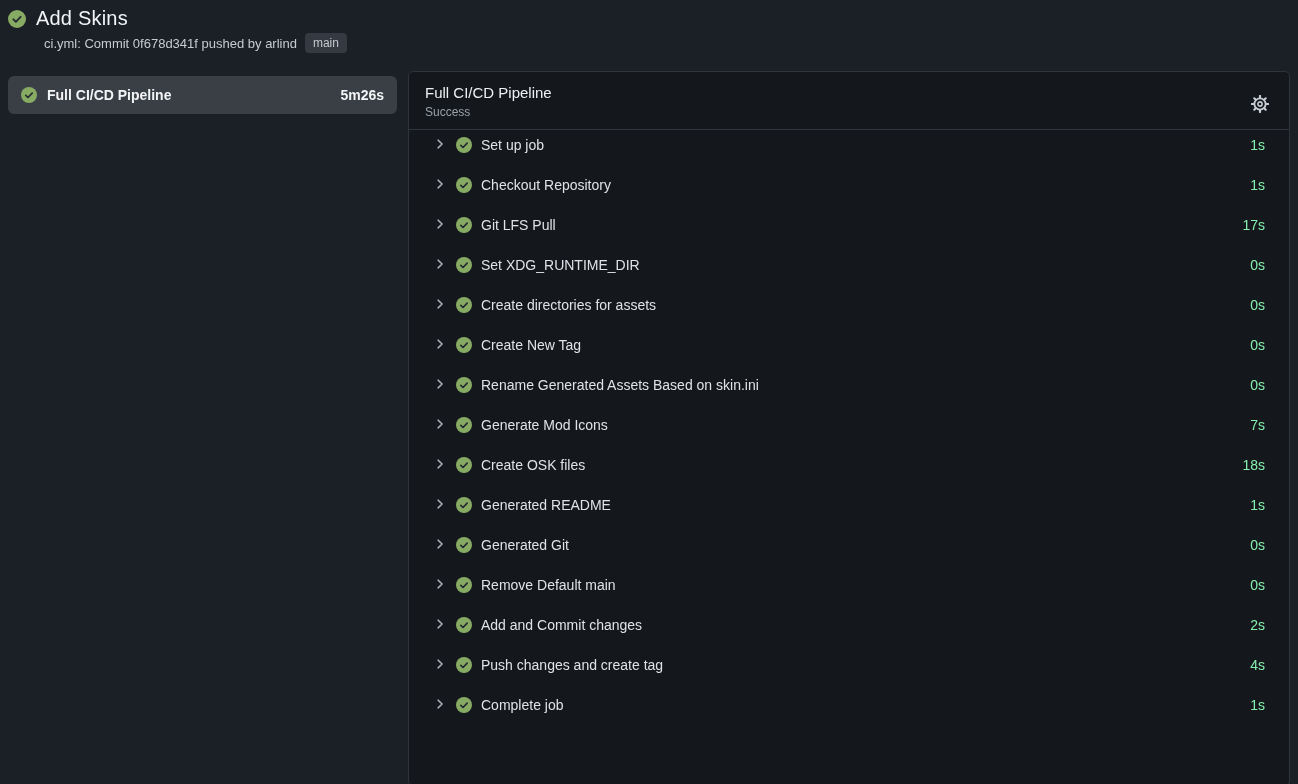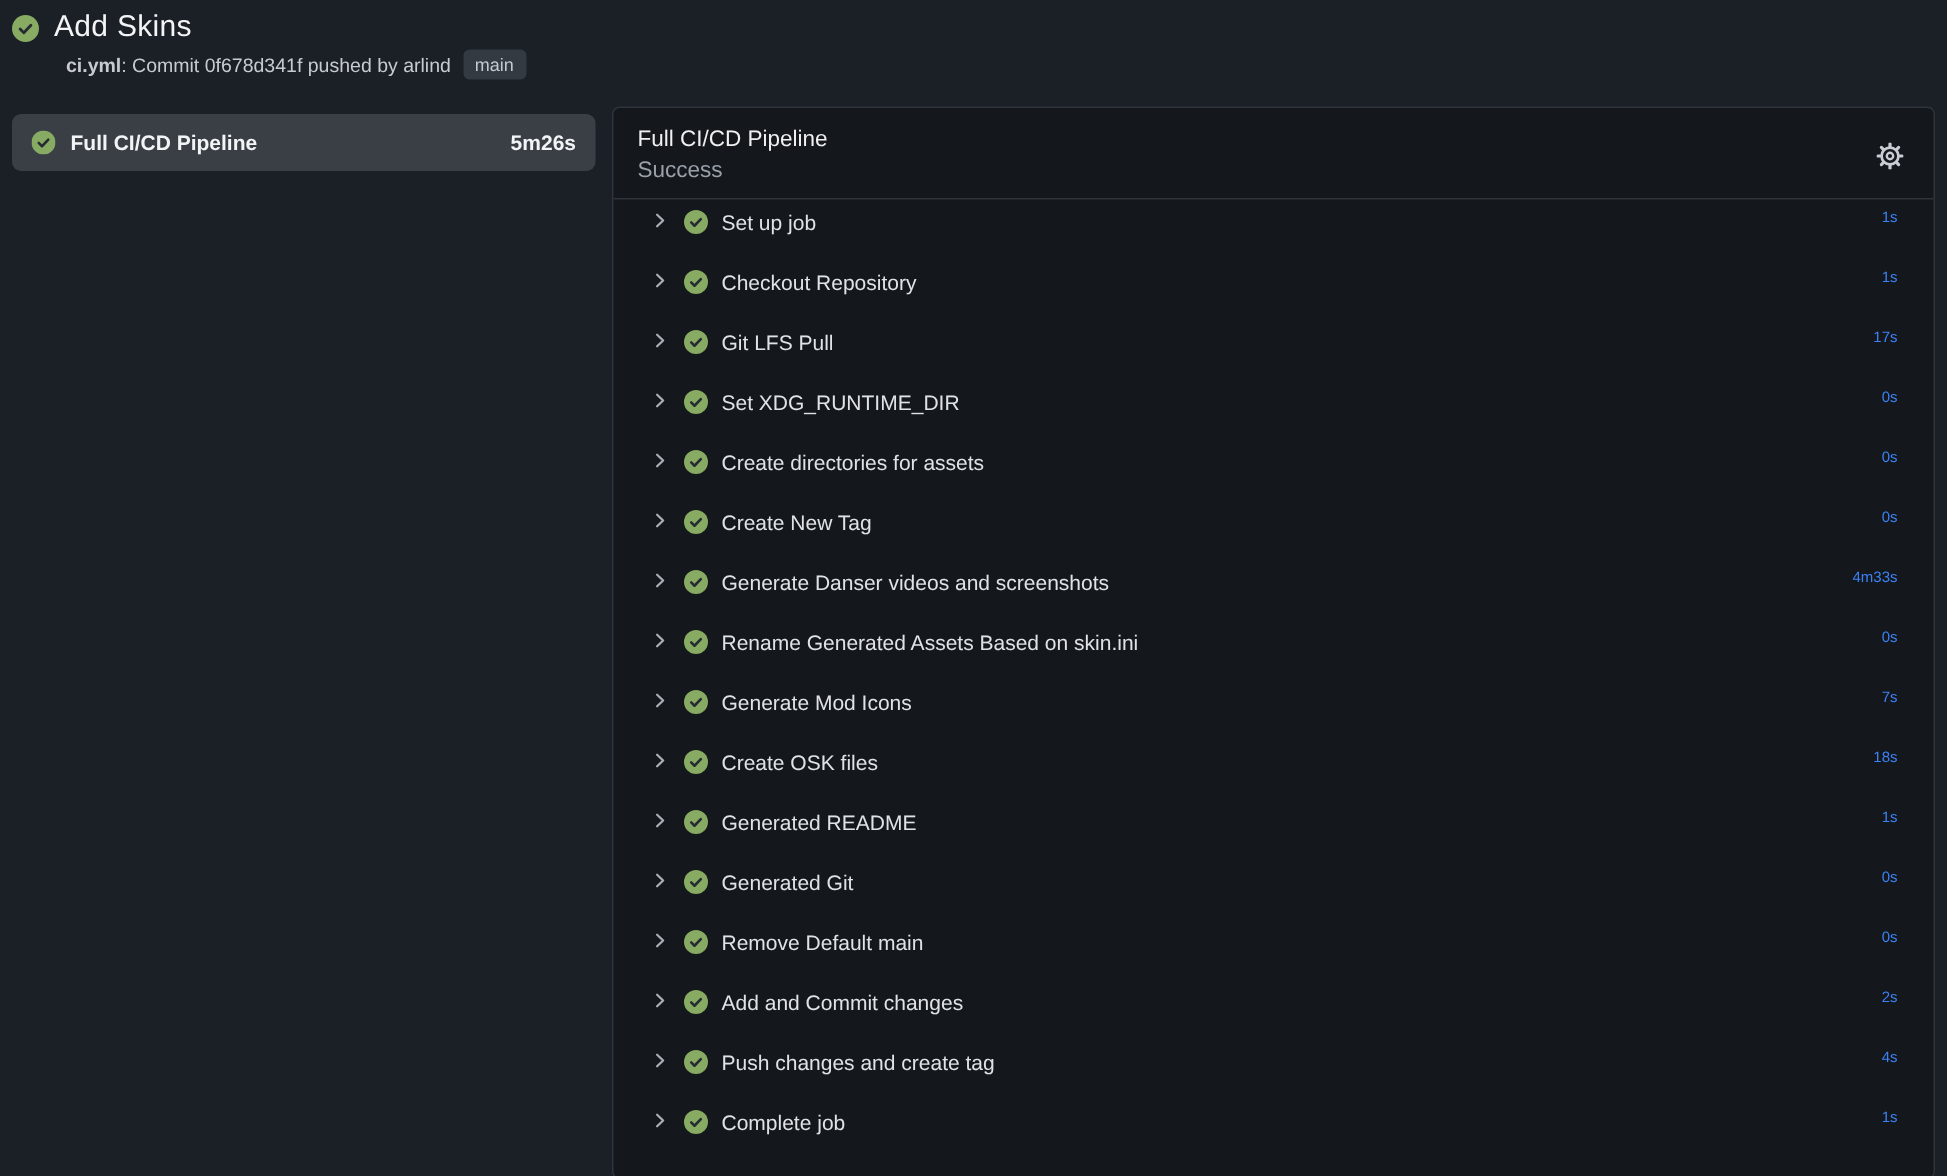--- a/index.html
+++ b/index.html
@@ -28,21 +28,21 @@
   .title-row { display: flex; align-items: center; gap: 10px; }
   .title-row .status-lg { display: flex; flex: none; }
   .page-title {
     margin: 0; font-size: 20px; font-weight: 500;
     color: var(--text-primary); letter-spacing: .2px; text-align: center;
   }
   .subtitle {
     margin: 3px 0 0 36px; font-size: 13px; color: #c7cbd1;
     display: flex; align-items: center; white-space: pre;
   }
-  .subtitle .wf-file { font-weight: 700; }
+  .subtitle .wf-file { font-weight: 400; }
   .branch-badge {
     margin-left: 8px; background: var(--badge-bg); color: #c3c9cf;
     font-size: 12px; line-height: 1; padding: 4px 8px; border-radius: 4px;
     white-space: nowrap;
   }
 
   
   .layout { display: flex; align-items: flex-start; gap: 11px; padding: 12px 8px; }
 
   
@@ -58,36 +58,36 @@
 
   
   .panel {
     flex: 1; height: 715px; position: relative;
     background: var(--panel-bg);
     border: 1px solid var(--panel-border);
     border-radius: 5px;
   }
   .panel-header { padding: 12px 16px 10px 16px; border-bottom: 1px solid var(--panel-border); }
   .panel-title { font-size: 15px; font-weight: 500; color: #eef0f2; }
-  .panel-status { font-size: 15px; color: var(--text-secondary); margin-top: 4px; }
+  .panel-status { font-size: 12px; color: var(--text-secondary); margin-top: 4px; }
   .gear-btn {
     position: absolute; top: 21px; right: 18px;
     background: none; border: none; padding: 2px; margin: 0;
     color: #c9ced4; cursor: pointer; display: flex;
   }
 
   .steps { padding: 7px 0 5px 0; }
   .step-row {
     height: 40px; display: flex; 
     padding: 0 24px; cursor: pointer;
   }
   .chev { color: #a9b0b7; display: flex; flex: none; margin-right: 9px; }
   .check-icon { color: var(--success-green); display: flex; flex: none; margin-right: 9px; }
   .step-name { font-size: 14px; color: #dfe2e6; }
-  .step-duration { margin-left: auto; font-size: 10px; color: #3b82f6; }
+  .step-duration { margin-left: auto; font-size: 14px; color: #86efac; }
 </style>
 </head>
 <body>
 
 <svg width="0" height="0" style="position:absolute">
   <defs>
     <g id="check-circle">
       <circle cx="8" cy="8" r="8" fill="currentColor"></circle>
       <path d="M4.8 8.3 L7.0 10.5 L11.2 6.1" stroke="#272c33" stroke-width="1.7" fill="none" stroke-linecap="round" stroke-linejoin="round"></path>
     </g>
@@ -236,34 +236,20 @@
     </span>
     <span class="check-icon">
       <svg viewBox="0 0 16 16" width="16" height="16">
               <use href="#check-circle"></use>
             </svg>
     </span>
     <span class="step-name">Create New Tag</span>
     <span class="step-duration">0s</span>
   </div>
 
-  <div class="step-row">
-    <span class="chev">
-      <svg viewBox="0 0 16 16" width="14" height="14">
-              <use href="#chevron-right"></use>
-            </svg>
-    </span>
-    <span class="check-icon">
-      <svg viewBox="0 0 16 16" width="16" height="16">
-              <use href="#check-circle"></use>
-            </svg>
-    </span>
-    <span class="step-name">Generate Danser videos and screenshots</span>
-    <span class="step-duration">4m33s</span>
-  </div>
 
   <div class="step-row">
     <span class="chev">
       <svg viewBox="0 0 16 16" width="14" height="14">
               <use href="#chevron-right"></use>
             </svg>
     </span>
     <span class="check-icon">
       <svg viewBox="0 0 16 16" width="16" height="16">
               <use href="#check-circle"></use>

